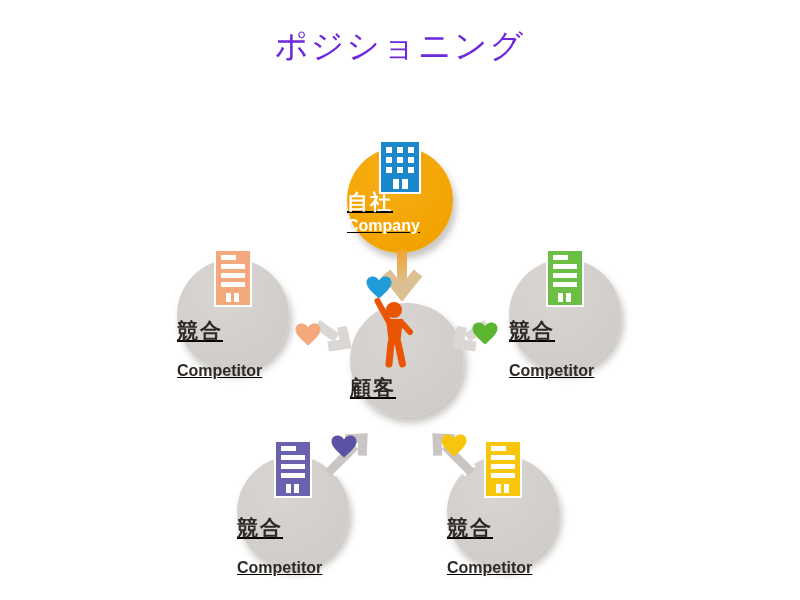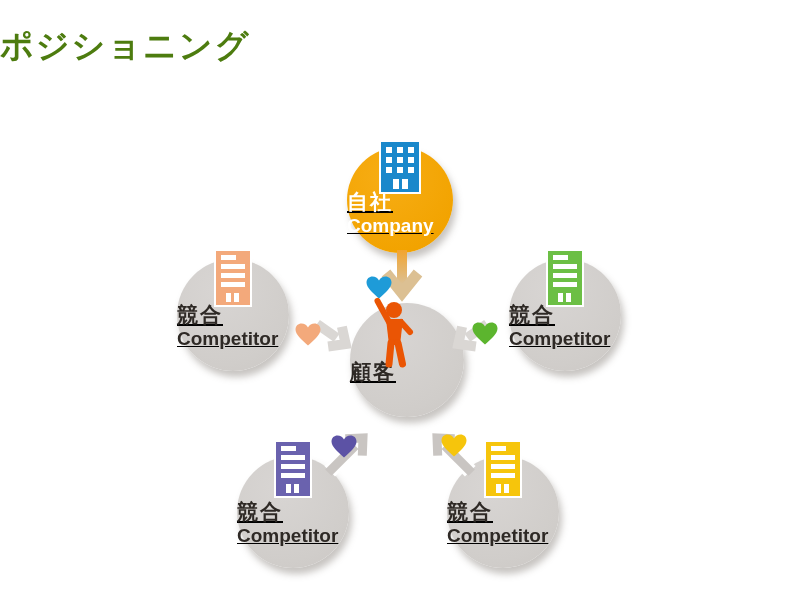--- a/index.html
+++ b/index.html
@@ -3,34 +3,34 @@
 <meta charset="utf-8">
 <style>
   html,body{margin:0;padding:0;background:#ffffff;}
   #stage{
     position:relative;width:800px;height:600px;overflow:hidden;
     background:#ffffff;
     font-family:"Liberation Sans","DejaVu Sans",sans-serif;
   }
   .title{
     position:absolute;top:24px;left:0;width:100%;
-    font-size:33px;font-weight:bold;
-    letter-spacing:2px;color:#4d7c0f;
+    text-align:center;font-size:33px;font-weight:normal;
+    letter-spacing:2px;color:#6d28d9;
   }
   .circle{
     position:absolute;border-radius:50%;
     display:flex;flex-direction:column;
     box-shadow:3px 6px 7px rgba(130,124,118,0.45);
     box-sizing:border-box;z-index:1;text-decoration:underline;
   }
   .circle.gray{background:radial-gradient(circle at 38% 28%, #D8D5D3 0%, #D0CDCA 70%, #CBC7C4 100%);}
   .circle.orange{background:radial-gradient(circle at 38% 28%, #F7AD14 0%, #F2A300 75%, #EF9E00 100%);}
   .lbl-jp{font-size:21px;line-height:25px;font-weight:bold;letter-spacing:2px;}
-  .lbl-en{font-size:19px;line-height:23px;font-weight:bold;letter-spacing:0px;}
-  .dark{color:#2E2925;}
+  .lbl-en{font-size:16px;line-height:23px;font-weight:bold;letter-spacing:0px;}
+  .dark{color:#2E2925;margin-top:16px;}
   .white{color:#FFFFFF;}
   #company-circle{left:347px;top:147px;width:106px;height:106px;padding-top:42px;}
   #customer-circle{left:350px;top:303px;width:114px;height:114px;padding-top:56px;}
   #competitor-left-circle{left:177px;top:259px;width:112px;height:112px;padding-top:43px;}
   #competitor-right-circle{left:509px;top:259px;width:112px;height:112px;padding-top:43px;}
   #competitor-bottom-left-circle{left:237px;top:456px;width:112px;height:112px;padding-top:43px;}
   #competitor-bottom-right-circle{left:447px;top:456px;width:112px;height:112px;padding-top:43px;}
   #overlay{position:absolute;left:0;top:0;z-index:2;pointer-events:none;}
 </style>
 </head>

